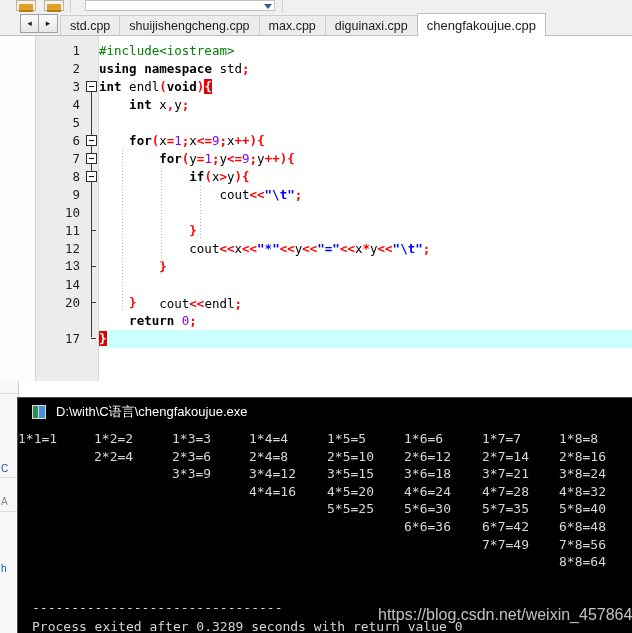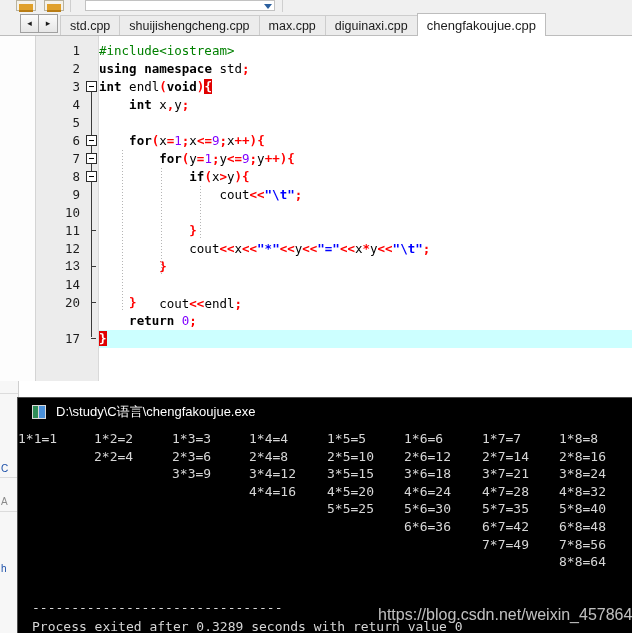--- a/index.html
+++ b/index.html
@@ -184,19 +184,19 @@
     <div class="bgrow" style="top:82px;">C</div>
     <div class="bgsep" style="top:96px;"></div>
     <div class="bgrow" style="top:115px;color:#8a8a8a;">A</div>
     <div class="bgsep" style="top:130px;"></div>
     <div class="bgrow" style="top:182px;">h</div>
   </div>
 
   <div class="console">
     <div class="console-title">
       <div class="console-icon"></div>
-      <div class="console-title-text">D:\study\C语言\chengfakoujue.exe</div>
+      <div class="console-title-text">D:\with\C语言\chengfakoujue.exe</div>
     </div>
     <div class="console-body" id="console-body"><div class="cell" style="left: 0px; top: 4px;">1*1=1</div><div class="cell" style="left: 76px; top: 4px;">1*2=2</div><div class="cell" style="left: 76px; top: 21.6px;">2*2=4</div><div class="cell" style="left: 154px; top: 4px;">1*3=3</div><div class="cell" style="left: 154px; top: 21.6px;">2*3=6</div><div class="cell" style="left: 154px; top: 39.2px;">3*3=9</div><div class="cell" style="left: 231px; top: 4px;">1*4=4</div><div class="cell" style="left: 231px; top: 21.6px;">2*4=8</div><div class="cell" style="left: 231px; top: 39.2px;">3*4=12</div><div class="cell" style="left: 231px; top: 56.8px;">4*4=16</div><div class="cell" style="left: 309px; top: 4px;">1*5=5</div><div class="cell" style="left: 309px; top: 21.6px;">2*5=10</div><div class="cell" style="left: 309px; top: 39.2px;">3*5=15</div><div class="cell" style="left: 309px; top: 56.8px;">4*5=20</div><div class="cell" style="left: 309px; top: 74.4px;">5*5=25</div><div class="cell" style="left: 386px; top: 4px;">1*6=6</div><div class="cell" style="left: 386px; top: 21.6px;">2*6=12</div><div class="cell" style="left: 386px; top: 39.2px;">3*6=18</div><div class="cell" style="left: 386px; top: 56.8px;">4*6=24</div><div class="cell" style="left: 386px; top: 74.4px;">5*6=30</div><div class="cell" style="left: 386px; top: 92px;">6*6=36</div><div class="cell" style="left: 464px; top: 4px;">1*7=7</div><div class="cell" style="left: 464px; top: 21.6px;">2*7=14</div><div class="cell" style="left: 464px; top: 39.2px;">3*7=21</div><div class="cell" style="left: 464px; top: 56.8px;">4*7=28</div><div class="cell" style="left: 464px; top: 74.4px;">5*7=35</div><div class="cell" style="left: 464px; top: 92px;">6*7=42</div><div class="cell" style="left: 464px; top: 109.6px;">7*7=49</div><div class="cell" style="left: 541px; top: 4px;">1*8=8</div><div class="cell" style="left: 541px; top: 21.6px;">2*8=16</div><div class="cell" style="left: 541px; top: 39.2px;">3*8=24</div><div class="cell" style="left: 541px; top: 56.8px;">4*8=32</div><div class="cell" style="left: 541px; top: 74.4px;">5*8=40</div><div class="cell" style="left: 541px; top: 92px;">6*8=48</div><div class="cell" style="left: 541px; top: 109.6px;">7*8=56</div><div class="cell" style="left: 541px; top: 127.2px;">8*8=64</div><div class="dashes" style="top: 172.96px;">--------------------------------</div><div class="exitline" style="top: 192.32px;">Process exited after 0.3289 seconds with return value 0</div></div>
   </div>
 
   <div class="watermark">https://blog.csdn.net/weixin_45786421</div>
 </div>
 
 </body></html>

